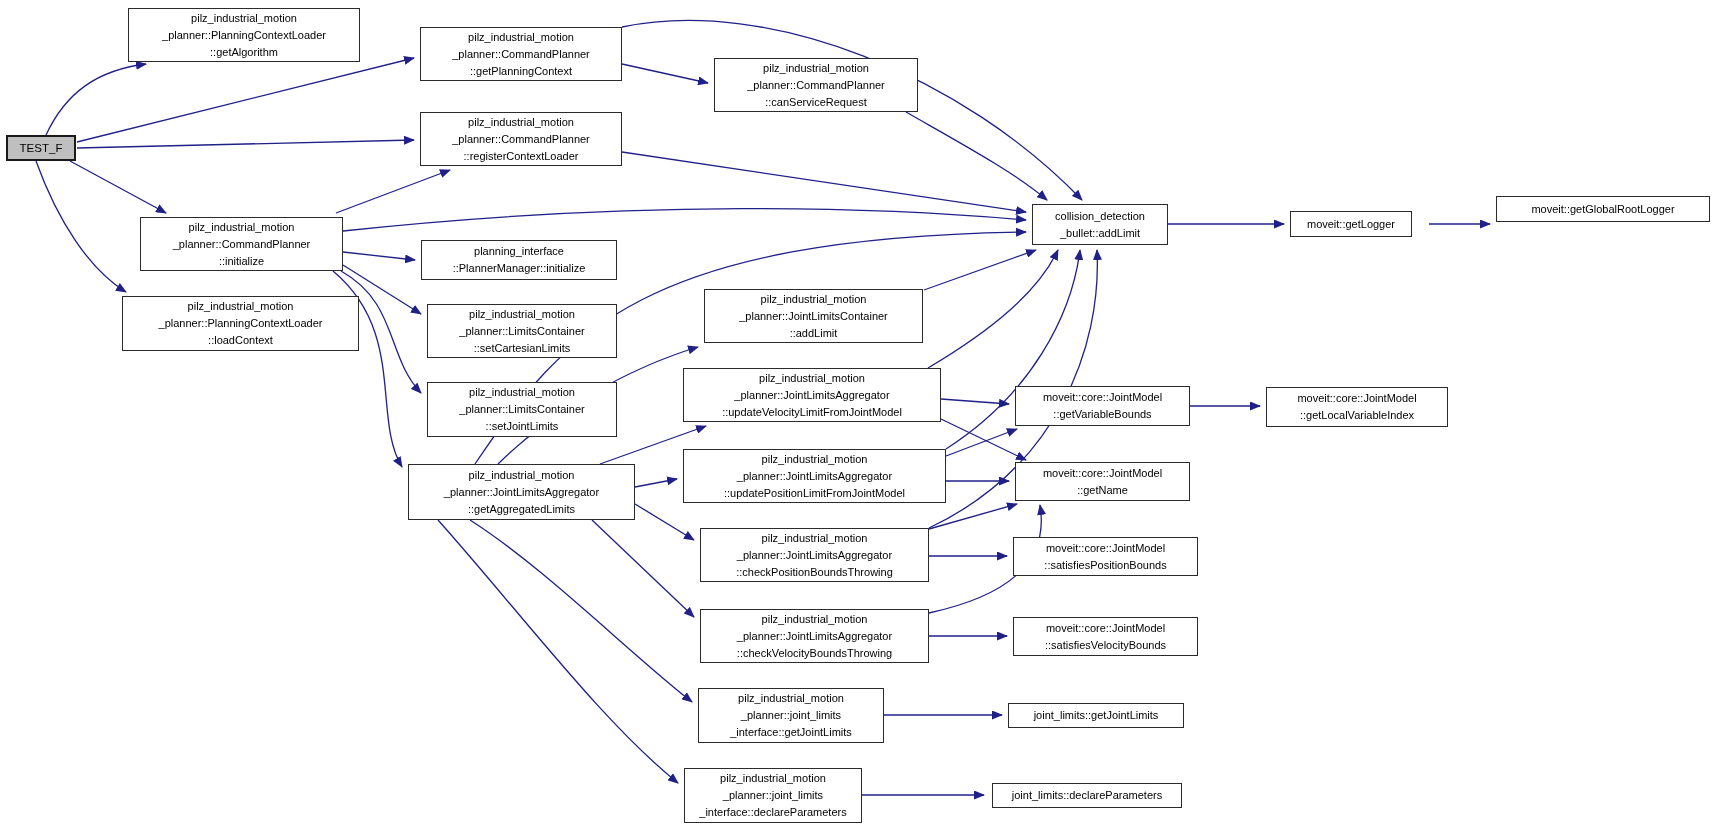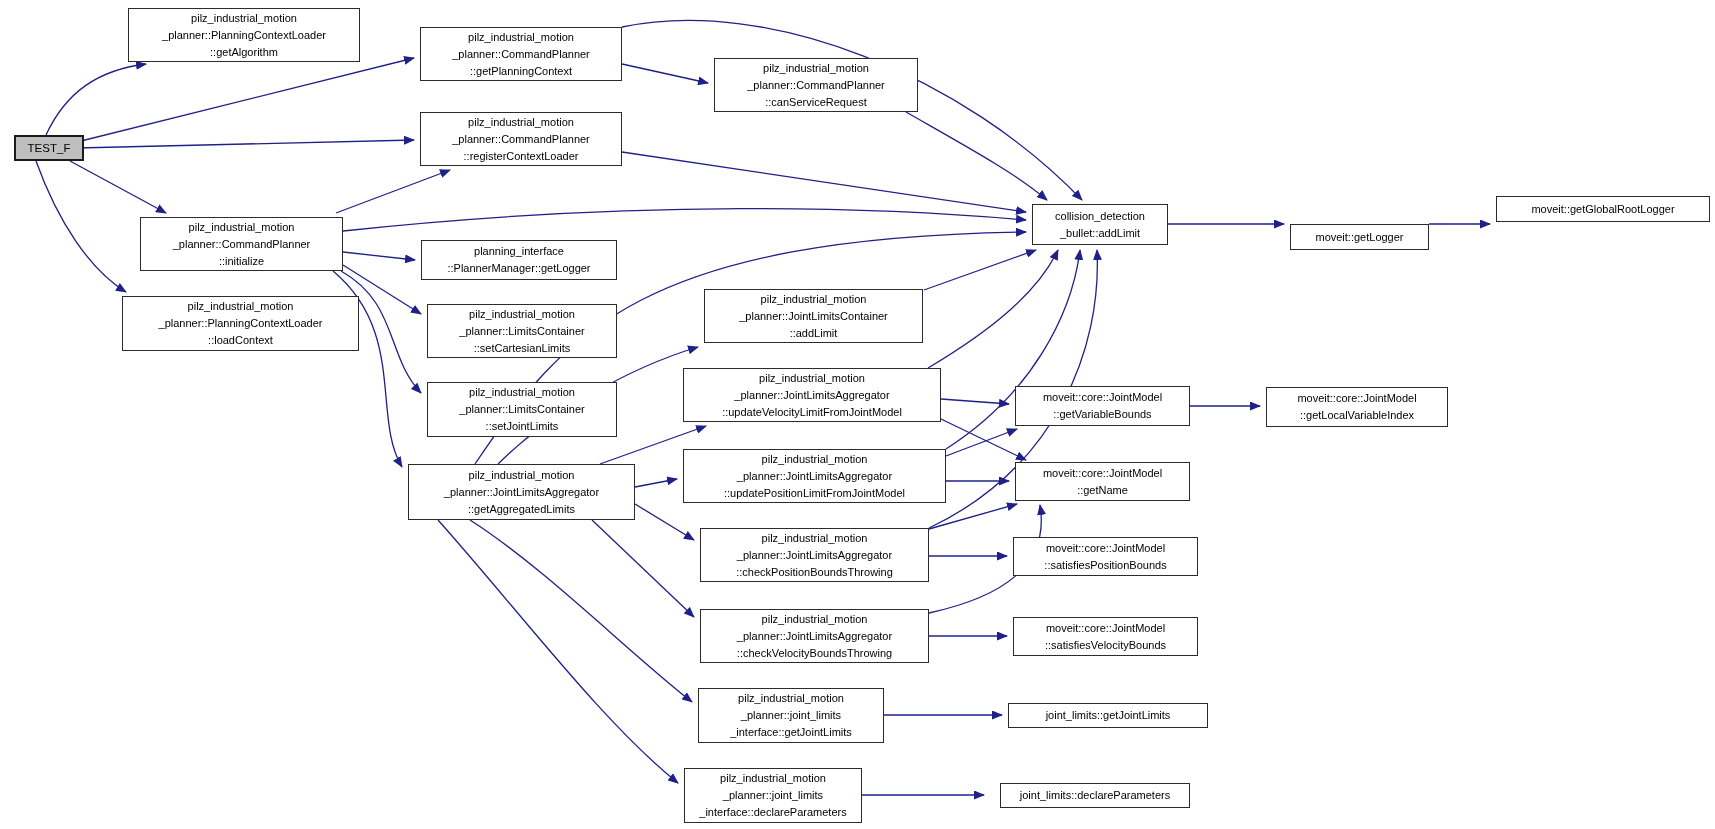--- a/index.html
+++ b/index.html
@@ -35,21 +35,20 @@
     text-align:center;
     white-space:pre-line;
     cursor:pointer;
   }
   .node.root{
     background:var(--root-fill);
     border-width:2px;
     border-color:#1a1a1a;
     font-size:11.5px;
     cursor:default;
-    margin-left:8px;
   }
 </style>
 </head>
 <body>
 
 <div id="canvas">
   <svg id="edge-layer" xmlns="http://www.w3.org/2000/svg">
     <defs>
       <marker id="arrowhead" markerUnits="userSpaceOnUse" markerWidth="11" markerHeight="9" refX="10" refY="4.5" orient="auto">
         <path d="M0,0 L11,4.5 L0,9 z"></path>
@@ -109,21 +108,21 @@
   <div class="node" style="left: 714px; top: 58px; width: 204px; height: 54px;">pilz_industrial_motion
 _planner::CommandPlanner
 ::canServiceRequest</div>
   <div class="node" style="left: 420px; top: 112px; width: 202px; height: 54px;">pilz_industrial_motion
 _planner::CommandPlanner
 ::registerContextLoader</div>
   <div class="node" style="left: 140px; top: 217px; width: 203px; height: 54px;">pilz_industrial_motion
 _planner::CommandPlanner
 ::initialize</div>
   <div class="node" style="left: 421px; top: 240px; width: 196px; height: 40px;">planning_interface
-::PlannerManager::getLogger</div>
+::PlannerManager::initialize</div>
   <div class="node" style="left: 122px; top: 296px; width: 237px; height: 55px;">pilz_industrial_motion
 _planner::PlanningContextLoader
 ::loadContext</div>
   <div class="node" style="left: 427px; top: 304px; width: 190px; height: 54px;">pilz_industrial_motion
 _planner::LimitsContainer
 ::setCartesianLimits</div>
   <div class="node" style="left: 427px; top: 382px; width: 190px; height: 55px;">pilz_industrial_motion
 _planner::LimitsContainer
 ::setJointLimits</div>
   <div class="node" style="left: 408px; top: 464px; width: 227px; height: 56px;">pilz_industrial_motion
@@ -145,27 +144,27 @@
 _planner::JointLimitsAggregator
 ::checkVelocityBoundsThrowing</div>
   <div class="node" style="left: 698px; top: 688px; width: 186px; height: 55px;">pilz_industrial_motion
 _planner::joint_limits
 _interface::getJointLimits</div>
   <div class="node" style="left: 684px; top: 768px; width: 178px; height: 55px;">pilz_industrial_motion
 _planner::joint_limits
 _interface::declareParameters</div>
   <div class="node" style="left: 1032px; top: 204px; width: 136px; height: 41px;">collision_detection
 _bullet::addLimit</div>
-  <div class="node" style="left: 1290px; top: 224px; width: 139px; height: 26px; text-align: center;">moveit::getLogger</div>
+  <div class="node" style="left: 1290px; top: 211px; width: 122px; height: 26px; text-align: center;">moveit::getLogger</div>
   <div class="node" style="left: 1496px; top: 196px; width: 214px; height: 26px;">moveit::getGlobalRootLogger</div>
   <div class="node" style="left: 1015px; top: 386px; width: 175px; height: 40px;">moveit::core::JointModel
 ::getVariableBounds</div>
   <div class="node" style="left: 1266px; top: 387px; width: 182px; height: 40px;">moveit::core::JointModel
 ::getLocalVariableIndex</div>
   <div class="node" style="left: 1015px; top: 462px; width: 175px; height: 39px;">moveit::core::JointModel
 ::getName</div>
   <div class="node" style="left: 1013px; top: 537px; width: 185px; height: 39px;">moveit::core::JointModel
 ::satisfiesPositionBounds</div>
   <div class="node" style="left: 1013px; top: 617px; width: 185px; height: 39px;">moveit::core::JointModel
 ::satisfiesVelocityBounds</div>
-  <div class="node" style="left: 1008px; top: 703px; width: 200px; height: 25px;">joint_limits::getJointLimits</div>
-  <div class="node" style="left: 992px; top: 783px; width: 190px; height: 25px; margin-left: 8px;">joint_limits::declareParameters</div>
+  <div class="node" style="left: 1008px; top: 703px; width: 176px; height: 25px;">joint_limits::getJointLimits</div>
+  <div class="node" style="left: 992px; top: 783px; width: 190px; height: 25px;">joint_limits::declareParameters</div>
 </div>
 
 </body></html>

